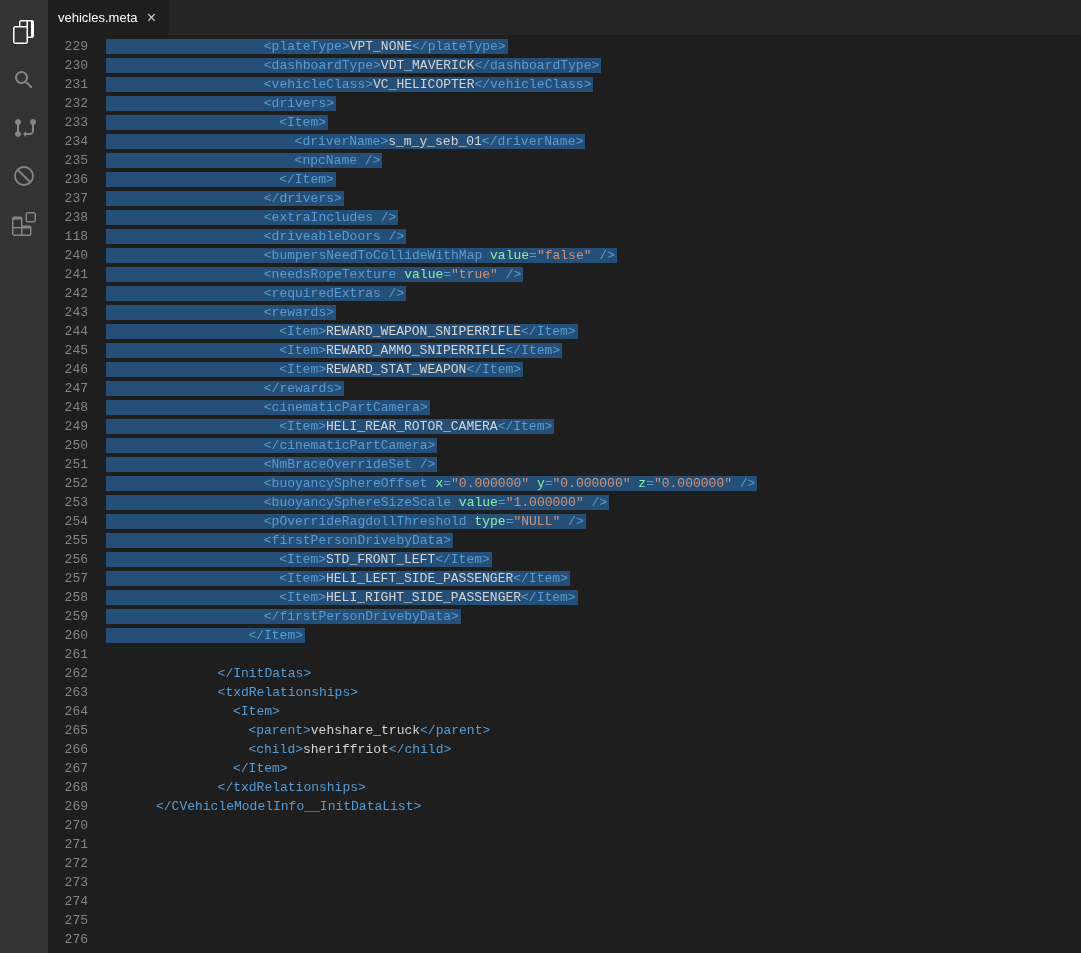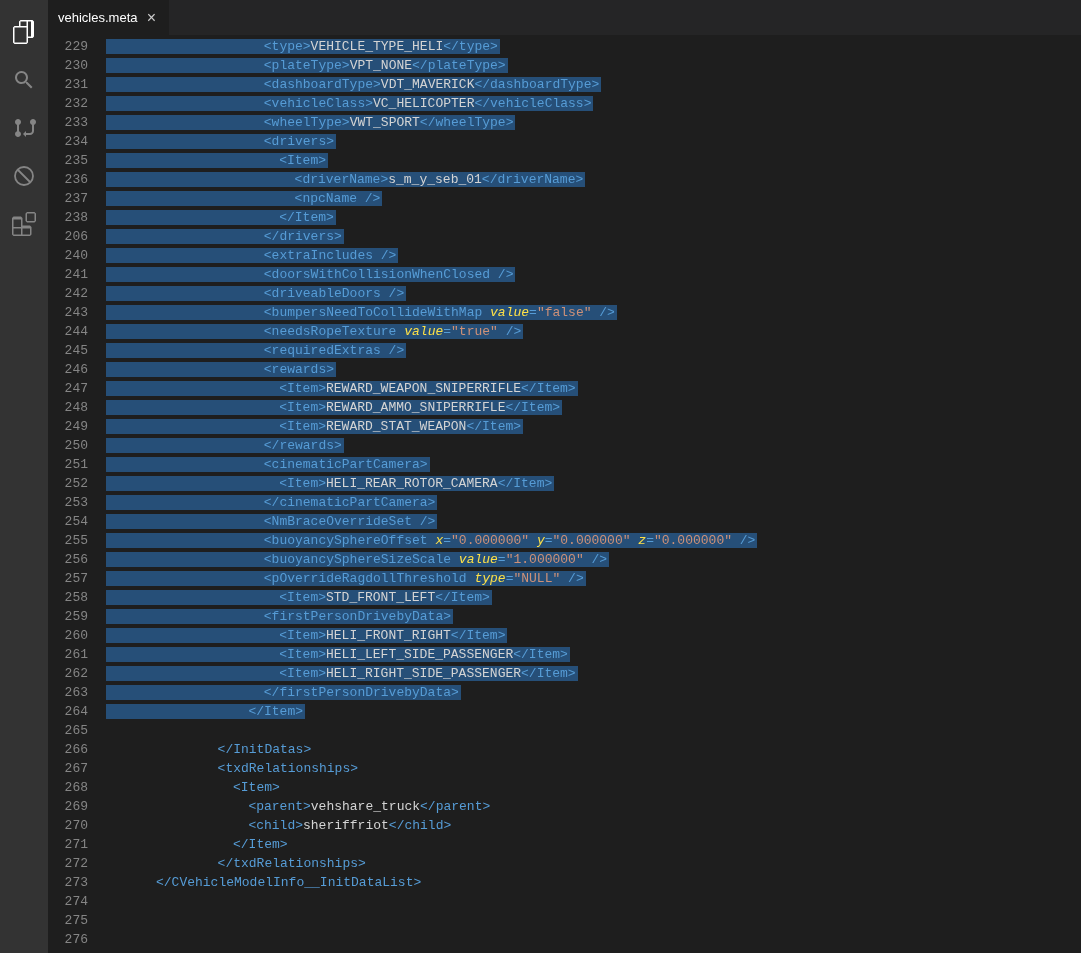--- a/index.html
+++ b/index.html
@@ -81,21 +81,21 @@
   overflow: hidden;
 }
 .code-line {
   height: 19px;
   line-height: 19px;
   white-space: pre;
 }
 .ind { display:inline-block; }
 .sel { background: #264f78; }
 .tag { color: #569cd6; }
-.attr { color: #fde047; font-style: italic; }
+.attr { color: #86efac; }
 .str { color: #ce9178; }
 .txt { color: #d4d4d4; }
 </style>
 </head>
 <body>
 
 <div class="container">
   <div class="activity-bar">
     <div class="activity-icon active">
       <svg viewBox="0 0 24 24">
@@ -138,21 +138,21 @@
           <div class="gutter-line">229</div>
           <div class="gutter-line">230</div>
           <div class="gutter-line">231</div>
           <div class="gutter-line">232</div>
           <div class="gutter-line">233</div>
           <div class="gutter-line">234</div>
           <div class="gutter-line">235</div>
           <div class="gutter-line">236</div>
           <div class="gutter-line">237</div>
           <div class="gutter-line">238</div>
-          <div class="gutter-line">206</div>
+          <div class="gutter-line">118</div>
           <div class="gutter-line">240</div>
           <div class="gutter-line">241</div>
           <div class="gutter-line">242</div>
           <div class="gutter-line">243</div>
           <div class="gutter-line">244</div>
           <div class="gutter-line">245</div>
           <div class="gutter-line">246</div>
           <div class="gutter-line">247</div>
           <div class="gutter-line">248</div>
           <div class="gutter-line">249</div>
@@ -178,52 +178,48 @@
           <div class="gutter-line">269</div>
           <div class="gutter-line">270</div>
           <div class="gutter-line">271</div>
           <div class="gutter-line">272</div>
           <div class="gutter-line">273</div>
           <div class="gutter-line">274</div>
           <div class="gutter-line">275</div>
           <div class="gutter-line">276</div>
         </div>
       <div class="code">
-          <div class="code-line"><span class="sel"><span class="ind" style="width: 157.8px;"></span><span class="tag">&lt;type&gt;</span><span class="txt">VEHICLE_TYPE_HELI</span><span class="tag">&lt;/type&gt;</span><span class="ind" style="width: 2px;"></span></span></div>
           <div class="code-line"><span class="sel"><span class="ind" style="width: 157.8px;"></span><span class="tag">&lt;plateType&gt;</span><span class="txt">VPT_NONE</span><span class="tag">&lt;/plateType&gt;</span><span class="ind" style="width: 2px;"></span></span></div>
           <div class="code-line"><span class="sel"><span class="ind" style="width: 157.8px;"></span><span class="tag">&lt;dashboardType&gt;</span><span class="txt">VDT_MAVERICK</span><span class="tag">&lt;/dashboardType&gt;</span><span class="ind" style="width: 2px;"></span></span></div>
           <div class="code-line"><span class="sel"><span class="ind" style="width: 157.8px;"></span><span class="tag">&lt;vehicleClass&gt;</span><span class="txt">VC_HELICOPTER</span><span class="tag">&lt;/vehicleClass&gt;</span><span class="ind" style="width: 2px;"></span></span></div>
-          <div class="code-line"><span class="sel"><span class="ind" style="width: 157.8px;"></span><span class="tag">&lt;wheelType&gt;</span><span class="txt">VWT_SPORT</span><span class="tag">&lt;/wheelType&gt;</span><span class="ind" style="width: 2px;"></span></span></div>
           <div class="code-line"><span class="sel"><span class="ind" style="width: 157.8px;"></span><span class="tag">&lt;drivers&gt;</span><span class="ind" style="width: 2px;"></span></span></div>
           <div class="code-line"><span class="sel"><span class="ind" style="width: 173.2px;"></span><span class="tag">&lt;Item&gt;</span><span class="ind" style="width: 2px;"></span></span></div>
           <div class="code-line"><span class="sel"><span class="ind" style="width: 188.6px;"></span><span class="tag">&lt;driverName&gt;</span><span class="txt">s_m_y_seb_01</span><span class="tag">&lt;/driverName&gt;</span><span class="ind" style="width: 2px;"></span></span></div>
           <div class="code-line"><span class="sel"><span class="ind" style="width: 188.6px;"></span><span class="tag">&lt;npcName /&gt;</span><span class="ind" style="width: 2px;"></span></span></div>
           <div class="code-line"><span class="sel"><span class="ind" style="width: 173.2px;"></span><span class="tag">&lt;/Item&gt;</span><span class="ind" style="width: 2px;"></span></span></div>
           <div class="code-line"><span class="sel"><span class="ind" style="width: 157.8px;"></span><span class="tag">&lt;/drivers&gt;</span><span class="ind" style="width: 2px;"></span></span></div>
           <div class="code-line"><span class="sel"><span class="ind" style="width: 157.8px;"></span><span class="tag">&lt;extraIncludes /&gt;</span><span class="ind" style="width: 2px;"></span></span></div>
-          <div class="code-line"><span class="sel"><span class="ind" style="width: 157.8px;"></span><span class="tag">&lt;doorsWithCollisionWhenClosed /&gt;</span><span class="ind" style="width: 2px;"></span></span></div>
           <div class="code-line"><span class="sel"><span class="ind" style="width: 157.8px;"></span><span class="tag">&lt;driveableDoors /&gt;</span><span class="ind" style="width: 2px;"></span></span></div>
           <div class="code-line"><span class="sel"><span class="ind" style="width: 157.8px;"></span><span class="tag">&lt;bumpersNeedToCollideWithMap </span><span class="attr">value</span><span class="tag">=</span><span class="str">"false"</span><span class="tag"> /&gt;</span><span class="ind" style="width: 2px;"></span></span></div>
           <div class="code-line"><span class="sel"><span class="ind" style="width: 157.8px;"></span><span class="tag">&lt;needsRopeTexture </span><span class="attr">value</span><span class="tag">=</span><span class="str">"true"</span><span class="tag"> /&gt;</span><span class="ind" style="width: 2px;"></span></span></div>
           <div class="code-line"><span class="sel"><span class="ind" style="width: 157.8px;"></span><span class="tag">&lt;requiredExtras /&gt;</span><span class="ind" style="width: 2px;"></span></span></div>
           <div class="code-line"><span class="sel"><span class="ind" style="width: 157.8px;"></span><span class="tag">&lt;rewards&gt;</span><span class="ind" style="width: 2px;"></span></span></div>
           <div class="code-line"><span class="sel"><span class="ind" style="width: 173.2px;"></span><span class="tag">&lt;Item&gt;</span><span class="txt">REWARD_WEAPON_SNIPERRIFLE</span><span class="tag">&lt;/Item&gt;</span><span class="ind" style="width: 2px;"></span></span></div>
           <div class="code-line"><span class="sel"><span class="ind" style="width: 173.2px;"></span><span class="tag">&lt;Item&gt;</span><span class="txt">REWARD_AMMO_SNIPERRIFLE</span><span class="tag">&lt;/Item&gt;</span><span class="ind" style="width: 2px;"></span></span></div>
           <div class="code-line"><span class="sel"><span class="ind" style="width: 173.2px;"></span><span class="tag">&lt;Item&gt;</span><span class="txt">REWARD_STAT_WEAPON</span><span class="tag">&lt;/Item&gt;</span><span class="ind" style="width: 2px;"></span></span></div>
           <div class="code-line"><span class="sel"><span class="ind" style="width: 157.8px;"></span><span class="tag">&lt;/rewards&gt;</span><span class="ind" style="width: 2px;"></span></span></div>
           <div class="code-line"><span class="sel"><span class="ind" style="width: 157.8px;"></span><span class="tag">&lt;cinematicPartCamera&gt;</span><span class="ind" style="width: 2px;"></span></span></div>
           <div class="code-line"><span class="sel"><span class="ind" style="width: 173.2px;"></span><span class="tag">&lt;Item&gt;</span><span class="txt">HELI_REAR_ROTOR_CAMERA</span><span class="tag">&lt;/Item&gt;</span><span class="ind" style="width: 2px;"></span></span></div>
           <div class="code-line"><span class="sel"><span class="ind" style="width: 157.8px;"></span><span class="tag">&lt;/cinematicPartCamera&gt;</span><span class="ind" style="width: 2px;"></span></span></div>
           <div class="code-line"><span class="sel"><span class="ind" style="width: 157.8px;"></span><span class="tag">&lt;NmBraceOverrideSet /&gt;</span><span class="ind" style="width: 2px;"></span></span></div>
           <div class="code-line"><span class="sel"><span class="ind" style="width: 157.8px;"></span><span class="tag">&lt;buoyancySphereOffset </span><span class="attr">x</span><span class="tag">=</span><span class="str">"0.000000"</span><span class="tag"> </span><span class="attr">y</span><span class="tag">=</span><span class="str">"0.000000"</span><span class="tag"> </span><span class="attr">z</span><span class="tag">=</span><span class="str">"0.000000"</span><span class="tag"> /&gt;</span><span class="ind" style="width: 2px;"></span></span></div>
           <div class="code-line"><span class="sel"><span class="ind" style="width: 157.8px;"></span><span class="tag">&lt;buoyancySphereSizeScale </span><span class="attr">value</span><span class="tag">=</span><span class="str">"1.000000"</span><span class="tag"> /&gt;</span><span class="ind" style="width: 2px;"></span></span></div>
           <div class="code-line"><span class="sel"><span class="ind" style="width: 157.8px;"></span><span class="tag">&lt;pOverrideRagdollThreshold </span><span class="attr">type</span><span class="tag">=</span><span class="str">"NULL"</span><span class="tag"> /&gt;</span><span class="ind" style="width: 2px;"></span></span></div>
+          <div class="code-line"><span class="sel"><span class="ind" style="width: 157.8px;"></span><span class="tag">&lt;firstPersonDrivebyData&gt;</span><span class="ind" style="width: 2px;"></span></span></div>
           <div class="code-line"><span class="sel"><span class="ind" style="width: 173.2px;"></span><span class="tag">&lt;Item&gt;</span><span class="txt">STD_FRONT_LEFT</span><span class="tag">&lt;/Item&gt;</span><span class="ind" style="width: 2px;"></span></span></div>
-          <div class="code-line"><span class="sel"><span class="ind" style="width: 157.8px;"></span><span class="tag">&lt;firstPersonDrivebyData&gt;</span><span class="ind" style="width: 2px;"></span></span></div>
-          <div class="code-line"><span class="sel"><span class="ind" style="width: 173.2px;"></span><span class="tag">&lt;Item&gt;</span><span class="txt">HELI_FRONT_RIGHT</span><span class="tag">&lt;/Item&gt;</span><span class="ind" style="width: 2px;"></span></span></div>
           <div class="code-line"><span class="sel"><span class="ind" style="width: 173.2px;"></span><span class="tag">&lt;Item&gt;</span><span class="txt">HELI_LEFT_SIDE_PASSENGER</span><span class="tag">&lt;/Item&gt;</span><span class="ind" style="width: 2px;"></span></span></div>
           <div class="code-line"><span class="sel"><span class="ind" style="width: 173.2px;"></span><span class="tag">&lt;Item&gt;</span><span class="txt">HELI_RIGHT_SIDE_PASSENGER</span><span class="tag">&lt;/Item&gt;</span><span class="ind" style="width: 2px;"></span></span></div>
           <div class="code-line"><span class="sel"><span class="ind" style="width: 157.8px;"></span><span class="tag">&lt;/firstPersonDrivebyData&gt;</span><span class="ind" style="width: 2px;"></span></span></div>
           <div class="code-line"><span class="sel"><span class="ind" style="width: 142.4px;"></span><span class="tag">&lt;/Item&gt;</span><span class="ind" style="width: 2px;"></span></span></div>
           <div class="code-line"><span class="ind" style="width: 50px;"></span></div>
           <div class="code-line"><span class="ind" style="width: 111.6px;"></span><span class="tag">&lt;/InitDatas&gt;</span></div>
           <div class="code-line"><span class="ind" style="width: 111.6px;"></span><span class="tag">&lt;txdRelationships&gt;</span></div>
           <div class="code-line"><span class="ind" style="width: 127px;"></span><span class="tag">&lt;Item&gt;</span></div>
           <div class="code-line"><span class="ind" style="width: 142.4px;"></span><span class="tag">&lt;parent&gt;</span><span class="txt">vehshare_truck</span><span class="tag">&lt;/parent&gt;</span></div>
           <div class="code-line"><span class="ind" style="width: 142.4px;"></span><span class="tag">&lt;child&gt;</span><span class="txt">sheriffriot</span><span class="tag">&lt;/child&gt;</span></div>

